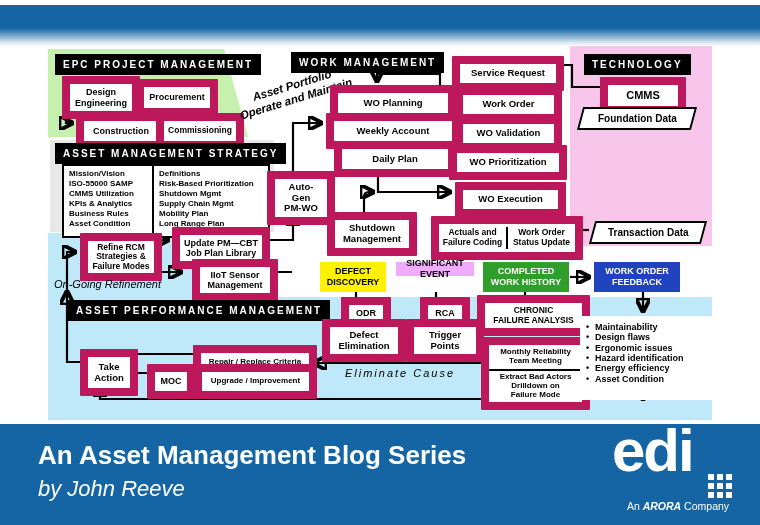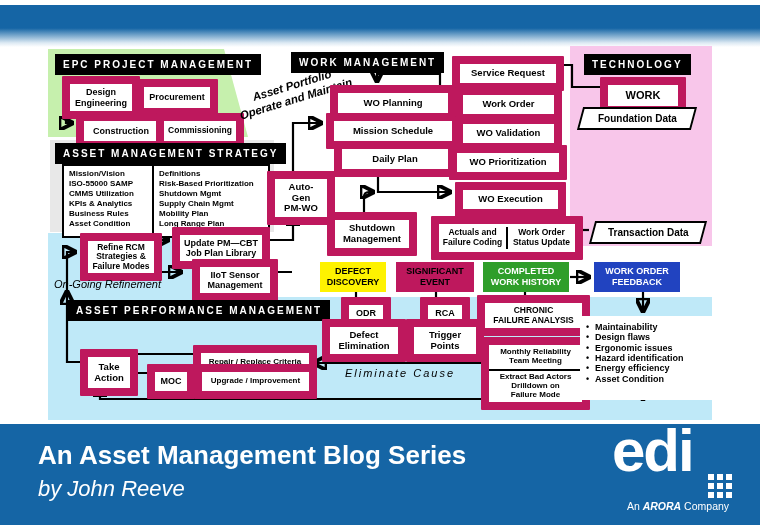--- a/index.html
+++ b/index.html
@@ -150,51 +150,51 @@
   <div class="box" style="left:172px;top:227px;width:82px;height:26px;font-size:9px;">Update PM—CBT
 Job Plan Library</div>
   <div class="box" style="left:192px;top:259px;width:70px;height:26px;font-size:9px;">IIoT Sensor
 Management</div>
   <div class="itlabel" style="left:54px;top:278px;font-size:11px;">On-Going Refinement</div>
 
   <div class="hdr" style="left:291px;top:52px;">WORK MANAGEMENT</div>
   <div class="rotlabel" style="left:228px;top:78px;width:132px;">Asset Portfolio
 Operate and Maintain</div>
   <div class="box" style="left:330px;top:85px;width:110px;height:20px;">WO Planning</div>
-  <div class="box" style="left:326px;top:113px;width:118px;height:20px;">Mission Schedule</div>
+  <div class="box" style="left:326px;top:113px;width:118px;height:20px;">Weekly Account</div>
   <div class="box" style="left:334px;top:141px;width:106px;height:20px;">Daily Plan</div>
   <div class="box" style="left:267px;top:171px;width:52px;height:38px;">Auto-
 Gen
 PM-WO</div>
   <div class="box" style="left:327px;top:212px;width:74px;height:28px;">Shutdown
 Management</div>
   <div class="box" style="left:452px;top:56px;width:96px;height:19px;">Service Request</div>
   <div class="box" style="left:455px;top:87px;width:91px;height:19px;">Work Order</div>
   <div class="box" style="left:455px;top:116px;width:91px;height:19px;">WO Validation</div>
   <div class="box" style="left:449px;top:145px;width:102px;height:19px;">WO Prioritization</div>
   <div class="box" style="left:455px;top:182px;width:95px;height:19px;">WO Execution</div>
   <div class="box cellsplit" style="left:431px;top:216px;width:136px;height:28px;font-size:8.5px;">
     <div class="cell">Actuals and
 Failure Coding</div>
     <div class="cell">Work Order
 Status Update</div>
   </div>
 
   <div class="hdr" style="left:584px;top:54px;">TECHNOLOGY</div>
-  <div class="box" style="left:600px;top:77px;width:70px;height:21px;font-size:11px;">WORK</div>
+  <div class="box" style="left:600px;top:77px;width:70px;height:21px;font-size:11px;">CMMS</div>
   <div class="para" style="left:580px;top:107px;width:110px;height:19px;">
     <span>Foundation Data</span>
   </div>
   <div class="para" style="left:592px;top:221px;width:108px;height:19px;">
     <span>Transaction Data</span>
   </div>
 
   <div class="bandbox" style="left:320px;top:262px;width:66px;height:30px;background:#fef200;color:#000;">DEFECT
 DISCOVERY</div>
-  <div class="bandbox" style="left:396px;top:262px;width:78px;height:30px;background:#be185d;color:#000;">SIGNIFICANT
+  <div class="bandbox" style="left:396px;top:262px;width:78px;height:14px;background:#f0abfc;color:#000;">SIGNIFICANT
 EVENT</div>
   <div class="bandbox" style="left:483px;top:262px;width:86px;height:30px;background:#2f9e2a;color:#fff;">COMPLETED
 WORK HISTORY</div>
   <div class="bandbox" style="left:594px;top:262px;width:86px;height:30px;background:#2143c0;color:#fff;">WORK ORDER
 FEEDBACK</div>
 
   <div class="hdr" style="left:68px;top:300px;">ASSET PERFORMANCE MANAGEMENT</div>
   <div class="box" style="left:341px;top:297px;width:34px;height:17px;font-size:9px;">ODR</div>
   <div class="box" style="left:322px;top:319px;width:68px;height:27px;">Defect
 Elimination</div>

